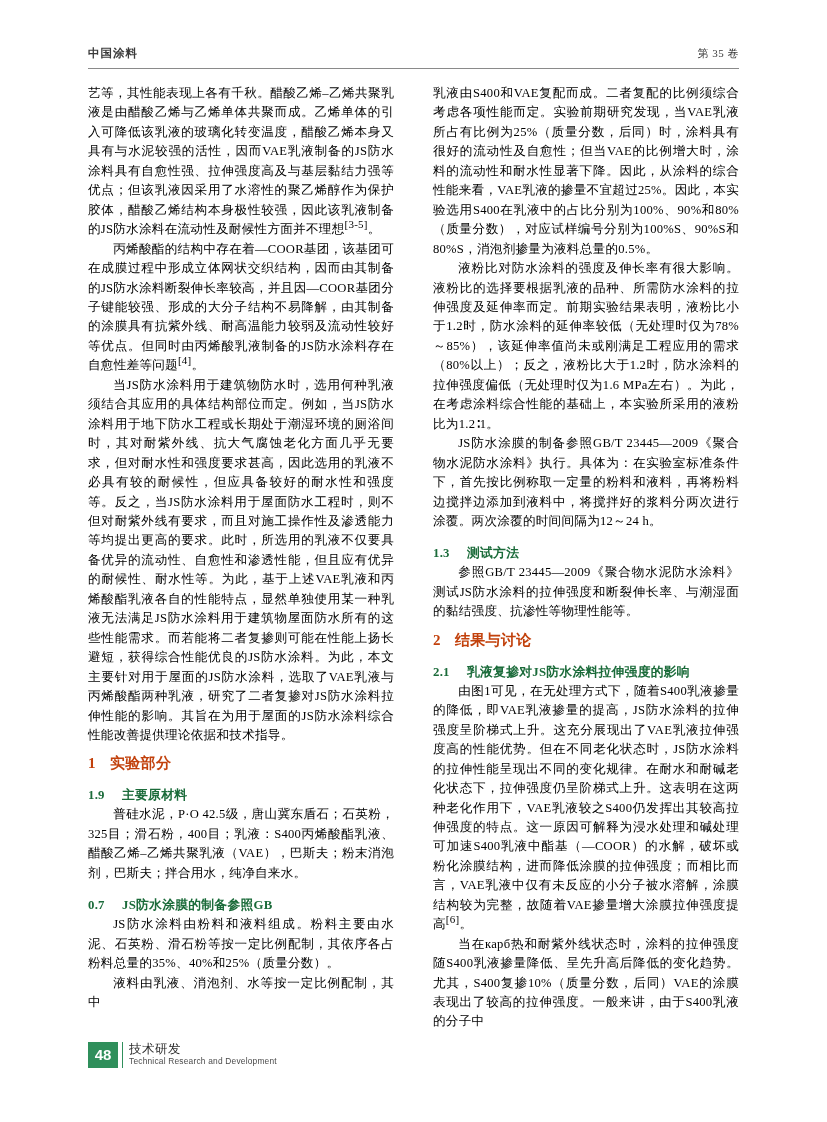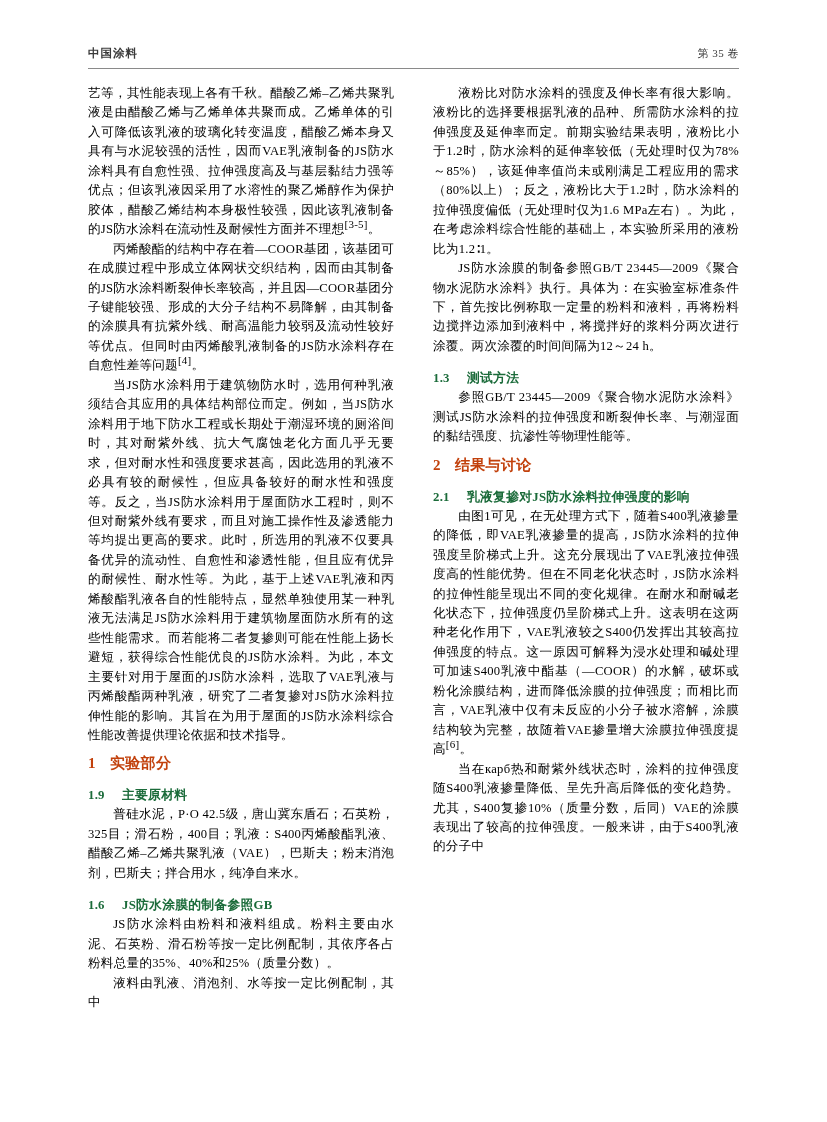--- a/index.html
+++ b/index.html
@@ -189,29 +189,30 @@
         <span class="num">1</span><span>实验部分</span>
       </h2>
 
       <h3 class="sub">
         <span class="num">1.9</span><span>主要原材料</span>
       </h3>
 
       <p class="body">普硅水泥，P·O 42.5级，唐山冀东盾石；石英粉，325目；滑石粉，400目；乳液：S400丙烯酸酯乳液、醋酸乙烯–乙烯共聚乳液（VAE），巴斯夫；粉末消泡剂，巴斯夫；拌合用水，纯净自来水。</p>
 
       <h3 class="sub wide">
-        <span class="num">1.6</span><span>JS防水涂膜的制备参照GB</span>
+        <span class="num">0.7</span><span>JS防水涂膜的制备参照GB</span>
       </h3>
 
       <p class="body">JS防水涂料由粉料和液料组成。粉料主要由水泥、石英粉、滑石粉等按一定比例配制，其依序各占粉料总量的35%、40%和25%（质量分数）。</p>
       <p class="body">液料由乳液、消泡剂、水等按一定比例配制，其中</p>
     </div>
 
     <div class="col col-right">
 
+      <p class="body noindent">乳液由S400和VAE复配而成。二者复配的比例须综合考虑各项性能而定。实验前期研究发现，当VAE乳液所占有比例为25%（质量分数，后同）时，涂料具有很好的流动性及自愈性；但当VAE的比例增大时，涂料的流动性和耐水性显著下降。因此，从涂料的综合性能来看，VAE乳液的掺量不宜超过25%。因此，本实验选用S400在乳液中的占比分别为100%、90%和80%（质量分数），对应试样编号分别为100%S、90%S和80%S，消泡剂掺量为液料总量的0.5%。</p>
       <p class="body">液粉比对防水涂料的强度及伸长率有很大影响。液粉比的选择要根据乳液的品种、所需防水涂料的拉伸强度及延伸率而定。前期实验结果表明，液粉比小于1.2时，防水涂料的延伸率较低（无处理时仅为78%～85%），该延伸率值尚未或刚满足工程应用的需求（80%以上）；反之，液粉比大于1.2时，防水涂料的拉伸强度偏低（无处理时仅为1.6 MPa左右）。为此，在考虑涂料综合性能的基础上，本实验所采用的液粉比为1.2∶1。</p>
       <p class="body">JS防水涂膜的制备参照GB/T 23445—2009《聚合物水泥防水涂料》执行。具体为：在实验室标准条件下，首先按比例称取一定量的粉料和液料，再将粉料边搅拌边添加到液料中，将搅拌好的浆料分两次进行涂覆。两次涂覆的时间间隔为12～24 h。</p>
 
       <h3 class="sub">
         <span class="num">1.3</span><span>测试方法</span>
       </h3>
 
       <p class="body">参照GB/T 23445—2009《聚合物水泥防水涂料》测试JS防水涂料的拉伸强度和断裂伸长率、与潮湿面的黏结强度、抗渗性等物理性能等。</p>
 
       <h2 class="sec">
@@ -221,14 +222,20 @@
       <h3 class="sub">
         <span class="num">2.1</span><span>乳液复掺对JS防水涂料拉伸强度的影响</span>
       </h3>
 
       <p class="body"><span>由图1可见，在无处理方式下，随着S400乳液掺量的降低，即VAE乳液掺量的提高，JS防水涂料的拉伸强度呈阶梯式上升。这充分展现出了VAE乳液拉伸强度高的性能优势。但在不同老化状态时，JS防水涂料的拉伸性能呈现出不同的变化规律。在耐水和耐碱老化状态下，拉伸强度仍呈阶梯式上升。这表明在这两种老化作用下，VAE乳液较之S400仍发挥出其较高拉伸强度的特点。这一原因可解释为浸水处理和碱处理可加速S400乳液中酯基（—COOR）的水解，破坏或粉化涂膜结构，进而降低涂膜的拉伸强度；而相比而言，VAE乳液中仅有未反应的小分子被水溶解，涂膜结构较为完整，故随着VAE掺量增大涂膜拉伸强度提高</span><sup>[6]</sup>。</p>
 
       <p class="body">当在карб热和耐紫外线状态时，涂料的拉伸强度随S400乳液掺量降低、呈先升高后降低的变化趋势。尤其，S400复掺10%（质量分数，后同）VAE的涂膜表现出了较高的拉伸强度。一般来讲，由于S400乳液的分子中</p>
     </div>
   </div>
 
+  <div class="footer">
+    <div class="footer-pagebox">48</div>
+    <div class="footer-rule"></div>
+    <div class="footer-cn">技术研发</div>
+    <div class="footer-en">Technical Research and Development</div>
+  </div>
 
 </div>
 
 </body></html>

